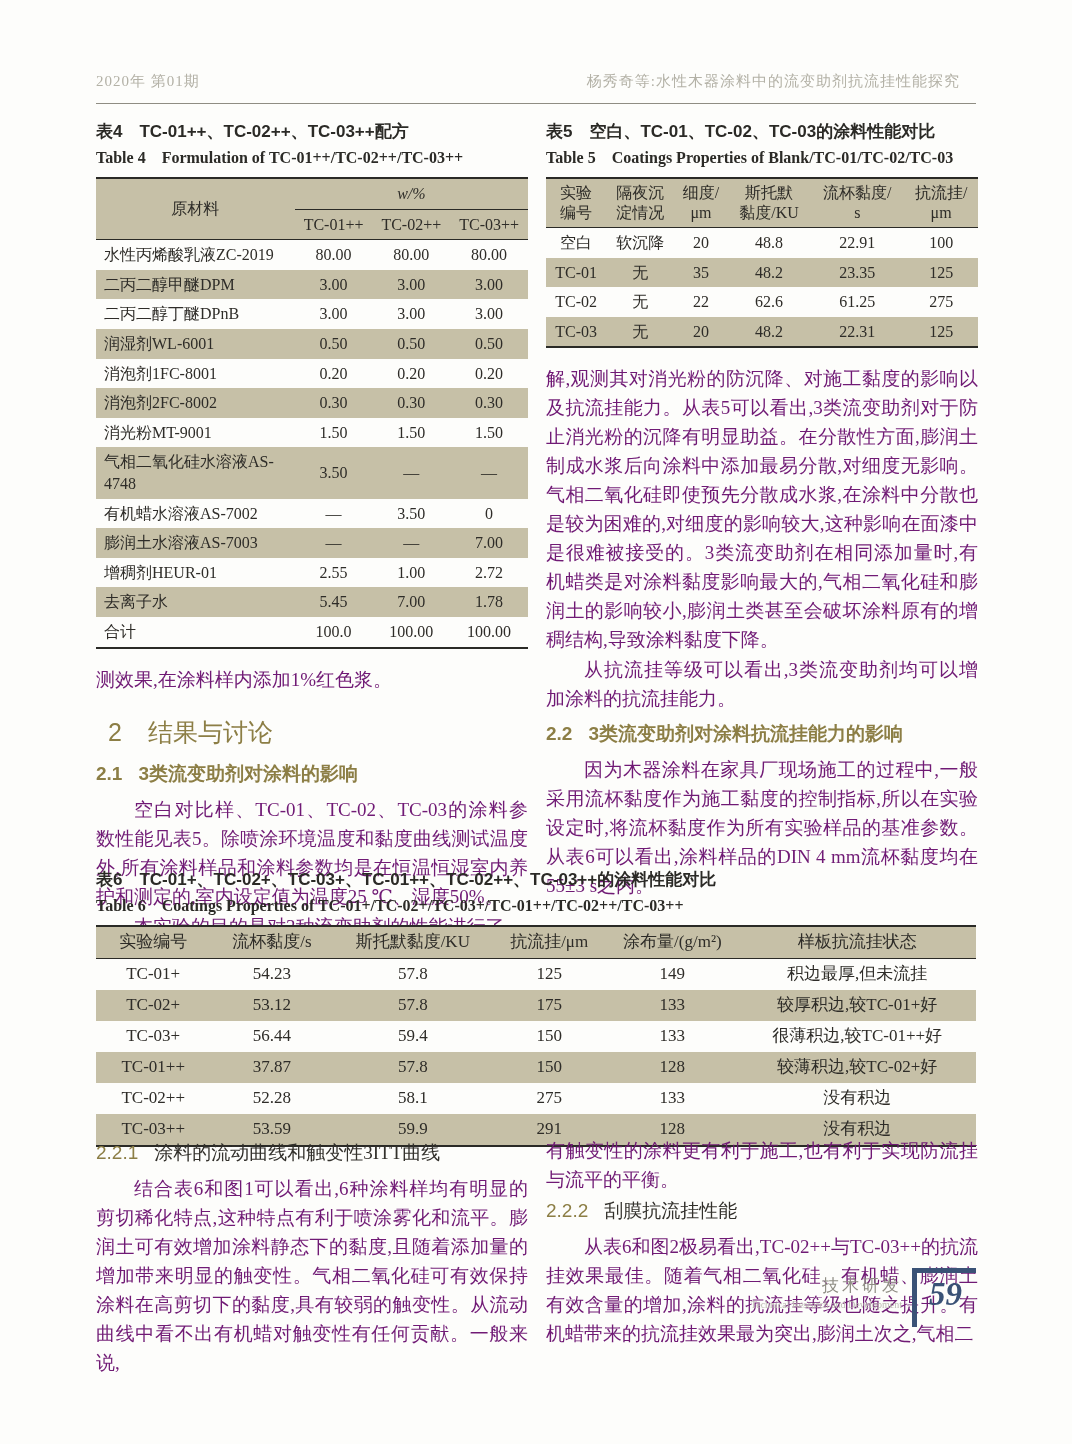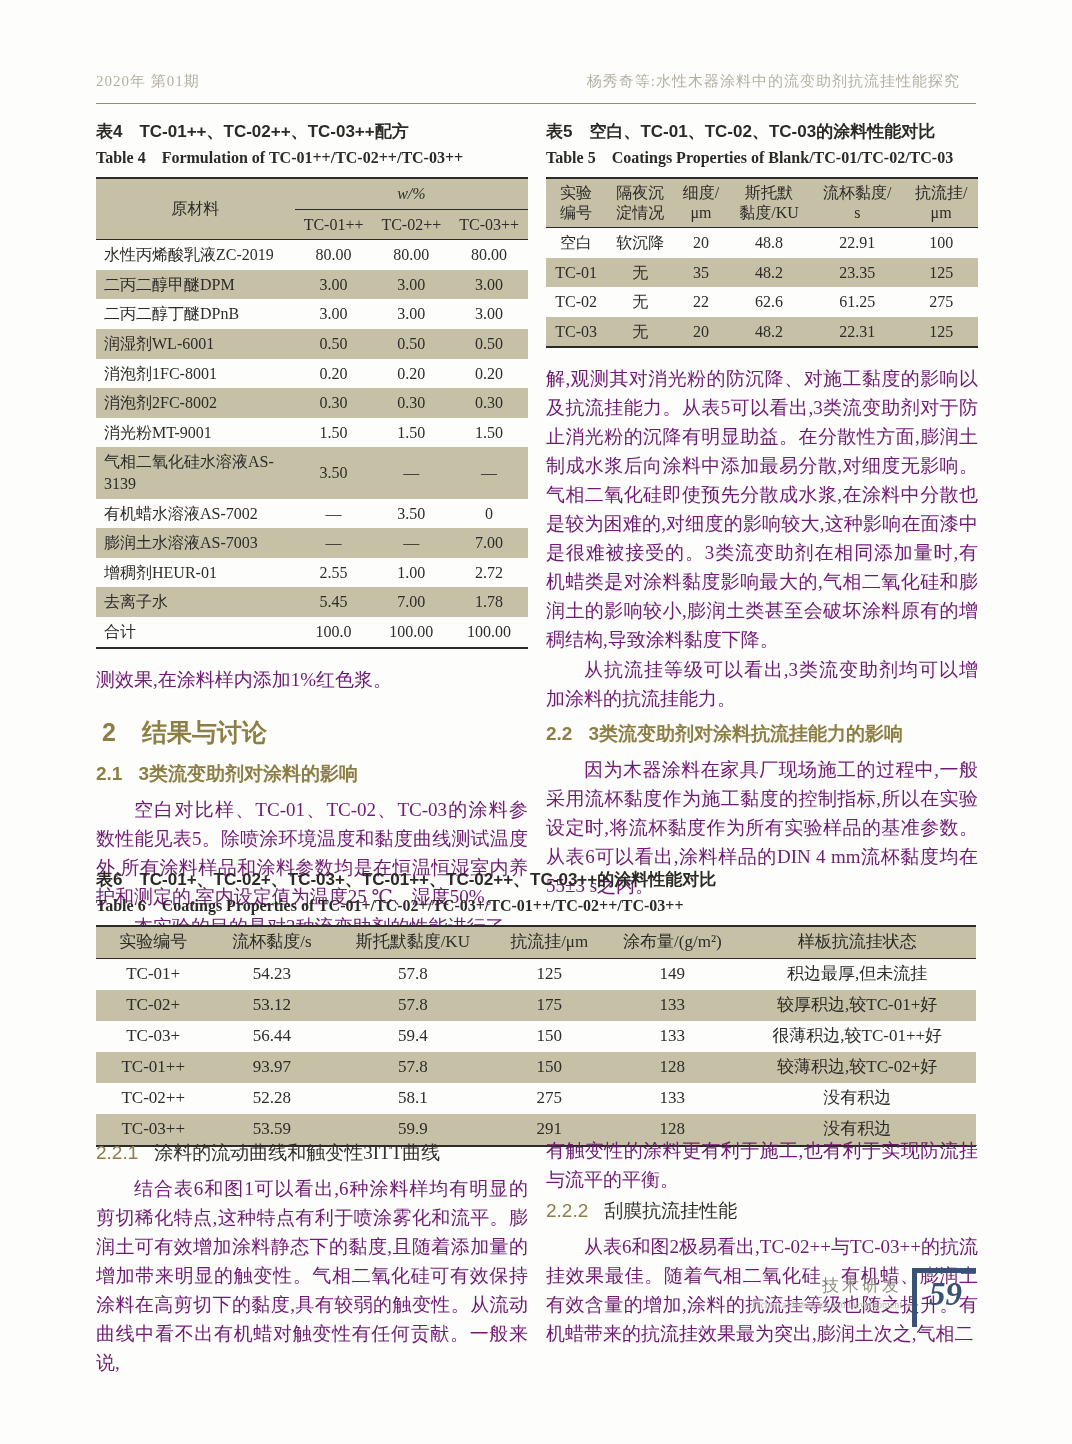--- a/index.html
+++ b/index.html
@@ -36,22 +36,22 @@
   .t4 th.grp{border-bottom:1px solid #2a2a26;font-style:italic;}
   .t5 th div{line-height:1.25;}
   .t6 th,.t6 td{font-size:17px;}
 
   
   p.body{margin:0 0 1px 0;font-size:19px;line-height:29px;text-align:justify;color:#701a75;}
   p.indent{text-indent:2em;}
   .spacer-m{height:16px;}
 
   
-  h2.sec{margin:22px 0 12px 6px;font-family:"Liberation Sans","DejaVu Sans",sans-serif;
-         font-size:25px;font-weight:bold;color:var(--heading_olive,#8c7e45);}
+  h2.sec{margin:22px 0 12px 12px;font-family:"Liberation Sans","DejaVu Sans",sans-serif;
+         font-size:25px;font-weight:normal;color:var(--heading_olive,#8c7e45);}
   h2.sec .h-num{margin-right:26px;}
   h3.subsec{margin:8px 0 8px 0;font-family:"Liberation Sans","DejaVu Sans",sans-serif;
             font-size:19px;font-weight:bold;color:var(--heading_olive,#8c7e45);}
   h3.subsec .h-num{margin-right:16px;}
   h4.subsubsec{margin:4px 0 8px 0;font-size:19px;font-weight:normal;color:#33312c;}
   h4.subsubsec .h-num{font-family:"Liberation Sans","DejaVu Sans",sans-serif;
                       color:var(--heading_olive,#8c7e45);margin-right:16px;}
 
   
   .footer{position:absolute;right:96px;top:1268px;display:flex;align-items:flex-start;}
@@ -134,21 +134,21 @@
             <td>0.30</td>
             <td>0.30</td>
           </tr>
         <tr>
             <td class="lbl">消光粉MT-9001</td>
             <td>1.50</td>
             <td>1.50</td>
             <td>1.50</td>
           </tr>
         <tr>
-            <td class="lbl">气相二氧化硅水溶液AS-3139</td>
+            <td class="lbl">气相二氧化硅水溶液AS-4748</td>
             <td>3.50</td>
             <td>—</td>
             <td>—</td>
           </tr>
         <tr>
             <td class="lbl">有机蜡水溶液AS-7002</td>
             <td>—</td>
             <td>3.50</td>
             <td>0</td>
           </tr>
@@ -306,21 +306,21 @@
         <tr>
             <td>TC-03+</td>
             <td>56.44</td>
             <td>59.4</td>
             <td>150</td>
             <td>133</td>
             <td>很薄积边,较TC-01++好</td>
           </tr>
         <tr>
             <td>TC-01++</td>
-            <td>93.97</td>
+            <td>37.87</td>
             <td>57.8</td>
             <td>150</td>
             <td>128</td>
             <td>较薄积边,较TC-02+好</td>
           </tr>
         <tr>
             <td>TC-02++</td>
             <td>52.28</td>
             <td>58.1</td>
             <td>275</td>

